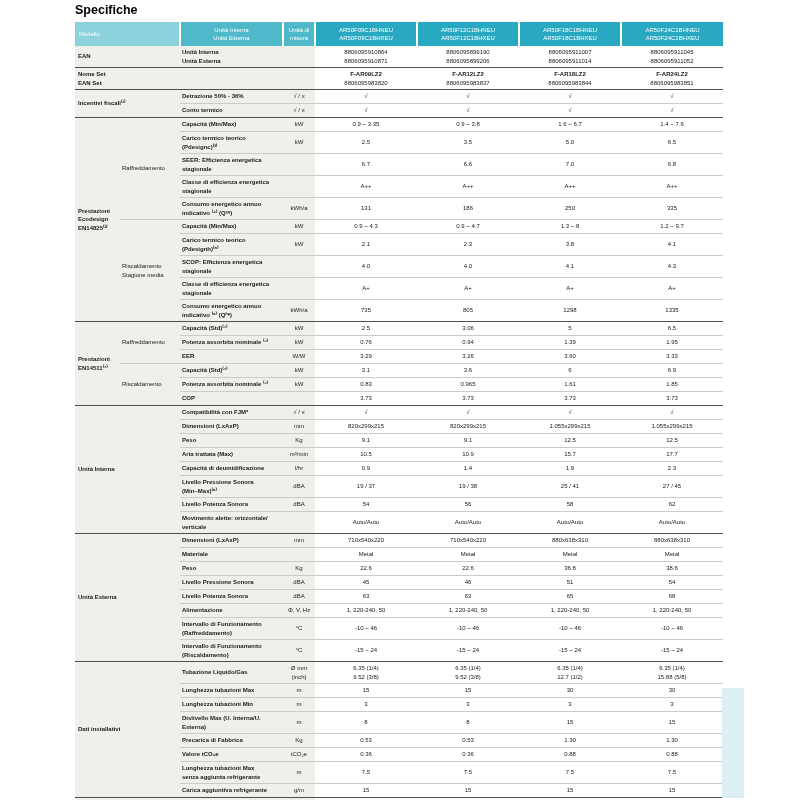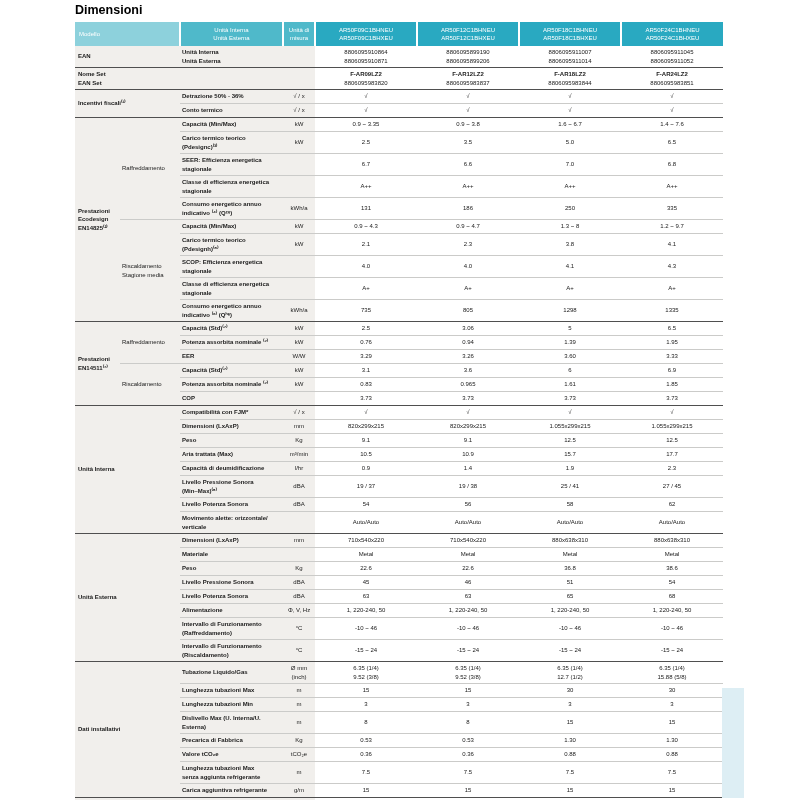--- a/index.html
+++ b/index.html
@@ -35,21 +35,21 @@
   td.dark{border-bottom:1px solid #4f4f4f;}
   .b{font-weight:bold;}
   .corner-accent{
     position:absolute;left:722px;top:688px;width:22px;height:110px;
     background:var(--accent-light);
   }
 </style>
 </head>
 <body style="--teal-dark: #29a9c1; --teal-mid: #4fb9ca; --teal-light: #8dd1dc; --panel: #f1efec; --accent-light: #ddeef4;">
 
-<div class="page-title">Dimensioni</div>
+<div class="page-title">Specifiche</div>
 
 <table class="spec">
   <colgroup>
     <col style="width:45px">
       <col style="width:60px">
       <col style="width:103px">
       <col style="width:32px">
     <col style="width:102px">
       <col style="width:102px">
       <col style="width:102px">

